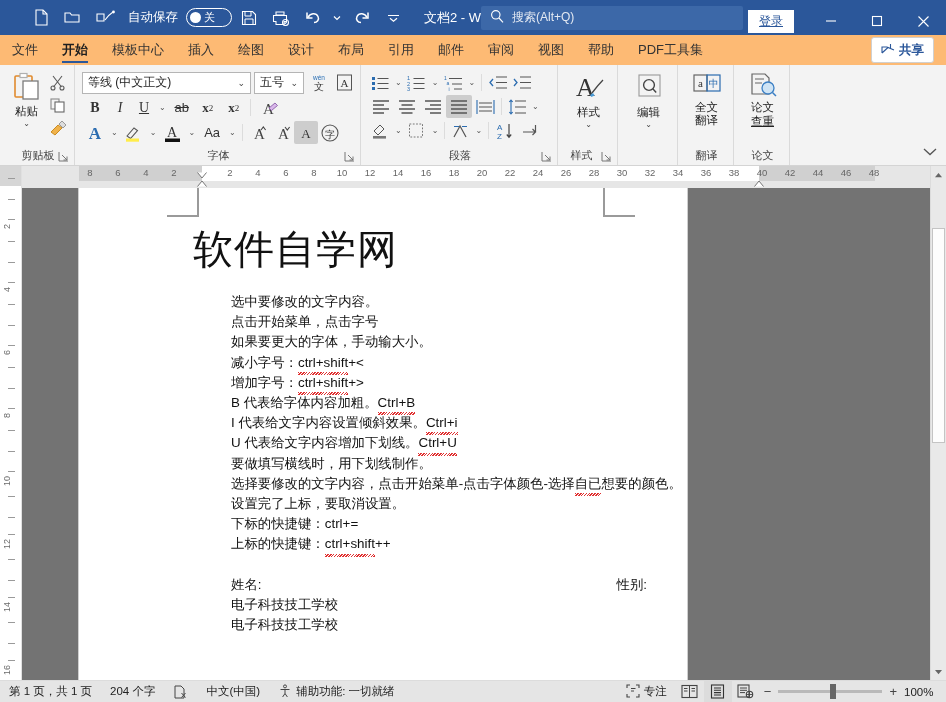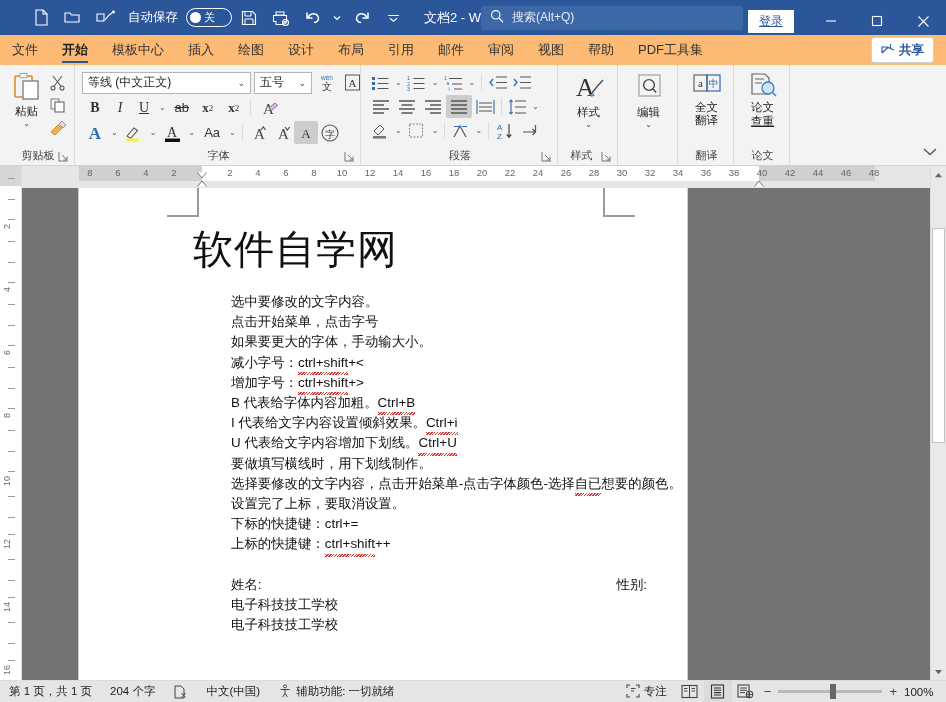--- a/index.html
+++ b/index.html
@@ -102,21 +102,21 @@
   .paste-big .dncaret { font-size: 8px; color: #444; line-height: 9px; }
 
   
   .combo {
     height: 22px; border: 1px solid #b5b5b5; background: #fff; display: flex;
     align-items: center; padding: 0 2px 0 5px; font-size: 12px; color: #222;
   }
   .combo .cv { flex: 1; white-space: nowrap; overflow: hidden; }
   .combo .cb { font-size: 9px; color: #444; padding: 0 3px; }
   .fontname { width: 169px; }
-  .fontsize { width: 58px; }
+  .fontsize { width: 50px; }
 
   
   .work { flex: 1; display: flex; min-height: 0; background: #e6e6e6; position: relative; }
   .vruler {
     width: 22px; background: #fff; flex: none; position: relative; overflow: hidden;
     border-right: 1px solid #e0e0e0;
   }
   .vruler .topcap { height: 20px; background: #d6d6d6; }
   .vruler .tk {
     position: absolute; left: 8px; width: 7px; height: 1px; background: #9a9a9a;

